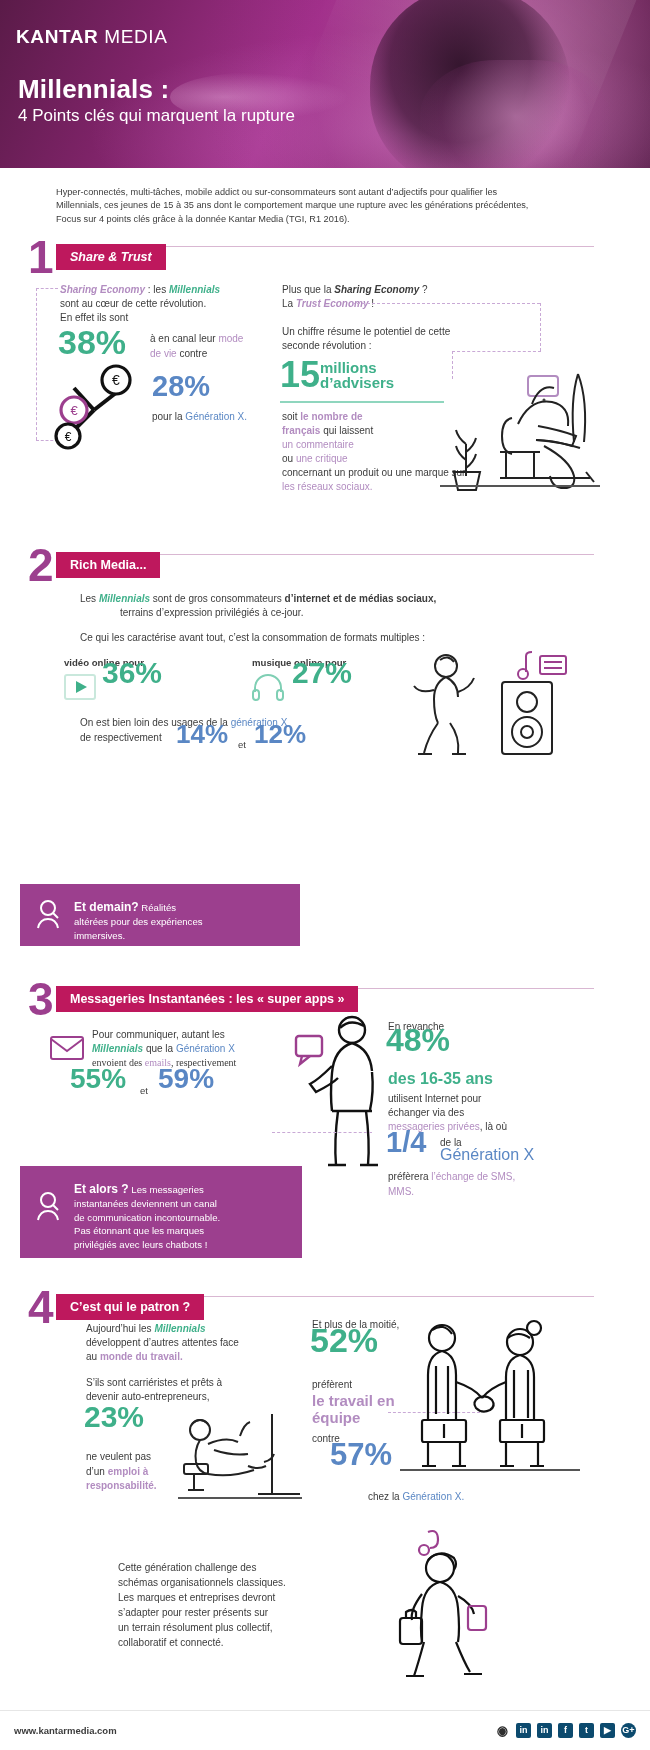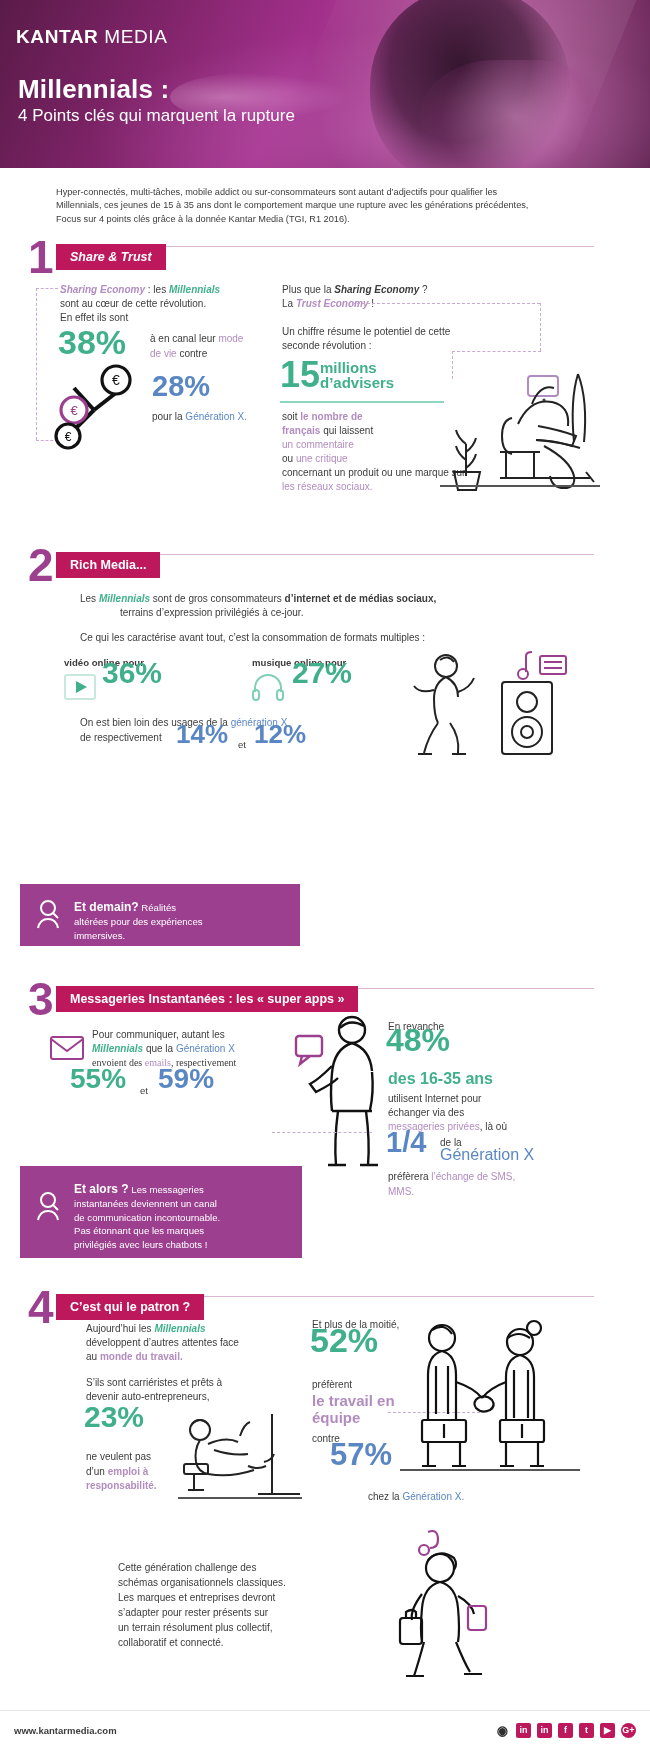--- a/index.html
+++ b/index.html
@@ -99,21 +99,21 @@
   
   .footer {
     position:absolute; left:0; bottom:0; width:650px; height:40px;
     background:#fff; border-top:1px solid #e6e6e6;
     display:flex; align-items:center; justify-content:space-between;
     padding:0 14px;
   }
   .footer-url { font-size:9.5px; font-weight:bold; color:#3c3c3c; }
   .social { display:flex; gap:6px; align-items:center; }
   .sq {
-    width:15px; height:15px; border-radius:2px; background:#be185d;
+    width:15px; height:15px; border-radius:2px; background:#0c4a6e;
     color:#fff; font-size:9px; font-weight:bold; display:flex;
     align-items:center; justify-content:center; line-height:1;
   }
   .sq.circ { border-radius:50%; }
   .sq.plain { background:transparent; color:#2e2e2e; font-size:13px; }
 
   svg { display:block; overflow:visible; }
 </style>
 </head>
 <body>

